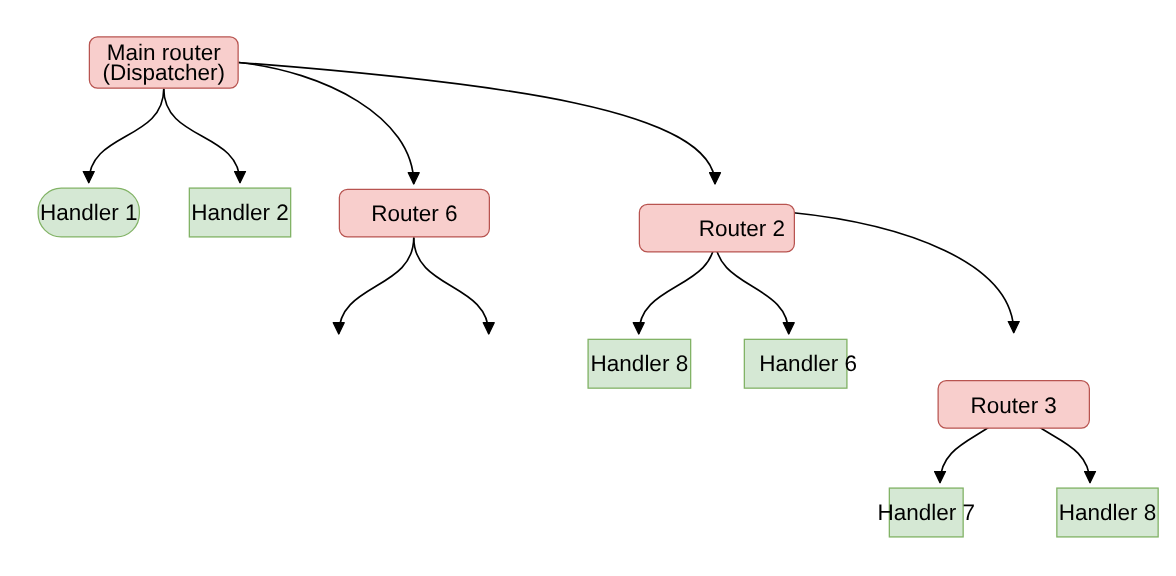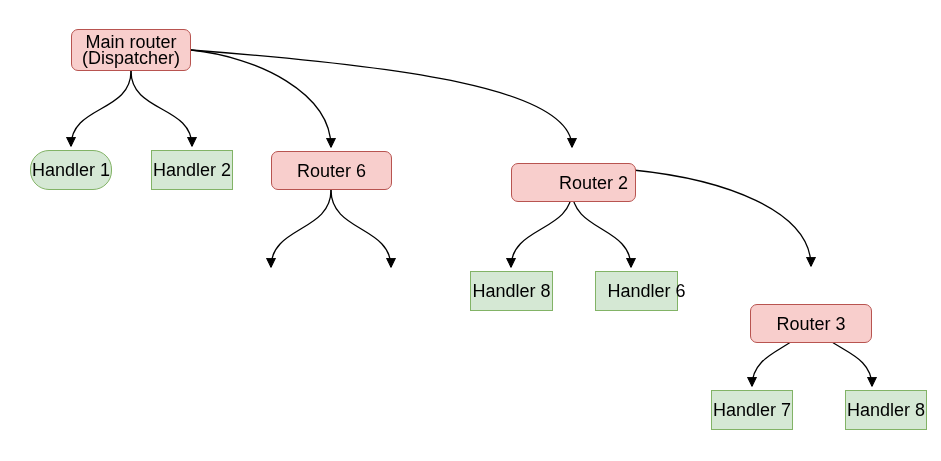--- a/index.html
+++ b/index.html
@@ -105,21 +105,21 @@
   </div>
 
   <div class="node handler" style="left:595px; top:271px; width:83px; height:40px;padding-left:20px;">
     <div>Handler 6</div>
   </div>
 
   <div class="node router" style="left:750px; top:270px; width:122px; height:39px;margin-top:34px;">
     <div>Router 3</div>
   </div>
 
-  <div class="node handler" style="left:711px; top:390px; width:82px; height:40px;">
+  <div class="node handler" style="left:711px; top:390px; width:60px; height:40px;">
     <div>Handler 7</div>
   </div>
 
   <div class="node handler" style="left:831px; top:390px; width:82px; height:40px;margin-left:14px;">
     <div>Handler 8</div>
   </div>
 
 </div>
 
 </body></html>

